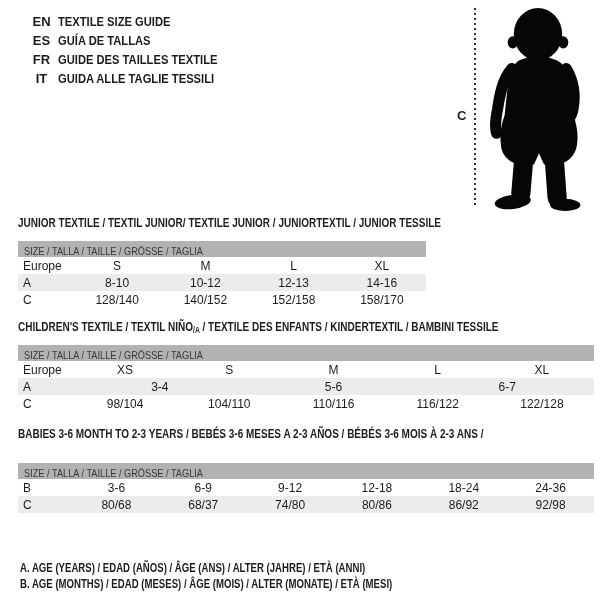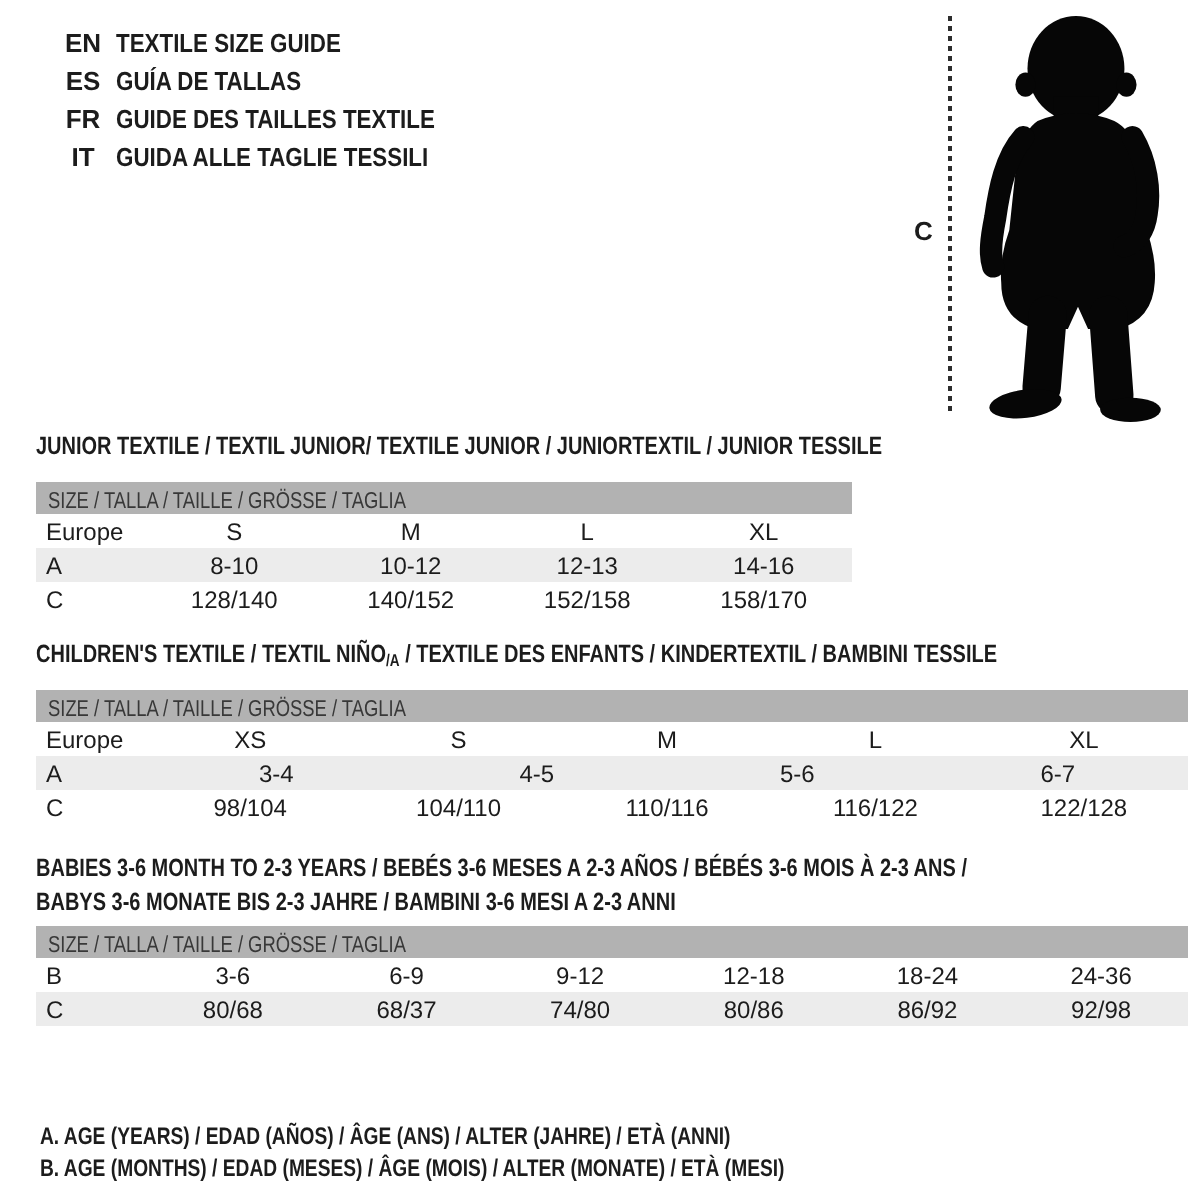--- a/index.html
+++ b/index.html
@@ -123,37 +123,35 @@
       <span class="row-label">Europe</span>
       <span class="cell">XS</span>
       <span class="cell">S</span>
       <span class="cell">M</span>
       <span class="cell">L</span>
       <span class="cell">XL</span>
     </div>
     <div class="trow alt">
       <span class="row-label">A</span>
       <span class="cell">3-4</span>
-      <span class="cell">4-5</span>
       <span class="cell">5-6</span>
       <span class="cell">6-7</span>
     </div>
     <div class="trow">
       <span class="row-label">C</span>
       <span class="cell">98/104</span>
       <span class="cell">104/110</span>
       <span class="cell">110/116</span>
       <span class="cell">116/122</span>
       <span class="cell">122/128</span>
     </div>
   </div>
 
   <div class="tbl-title" style="top:426px;">
     <div><span class="cx">BABIES 3-6 MONTH TO 2-3 YEARS / BEBÉS 3-6 MESES A 2-3 AÑOS / BÉBÉS 3-6 MOIS À 2-3 ANS /</span></div>
-    <div><span class="cx">BABYS 3-6 MONATE BIS 2-3 JAHRE / BAMBINI 3-6 MESI A 2-3 ANNI</span></div>
   </div>
   <div class="size-table w2" style="top:463px;">
     <div class="bar">
       <span class="cx">SIZE / TALLA / TAILLE / GRÖSSE / TAGLIA</span>
     </div>
     <div class="trow">
       <span class="row-label">B</span>
       <span class="cell">3-6</span>
       <span class="cell">6-9</span>
       <span class="cell">9-12</span>

